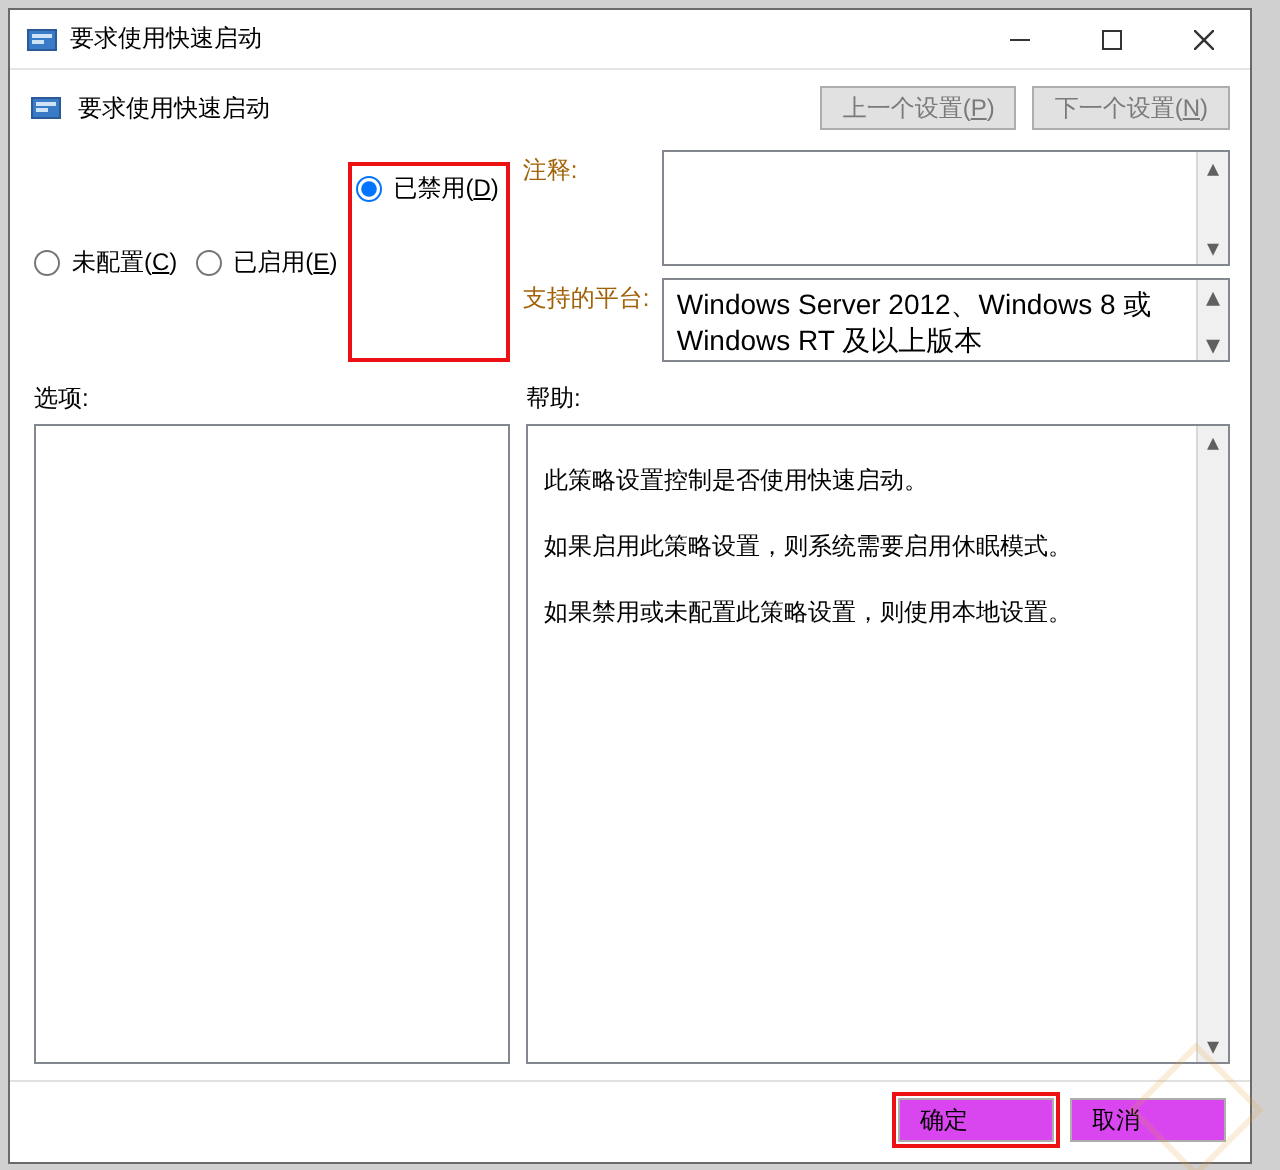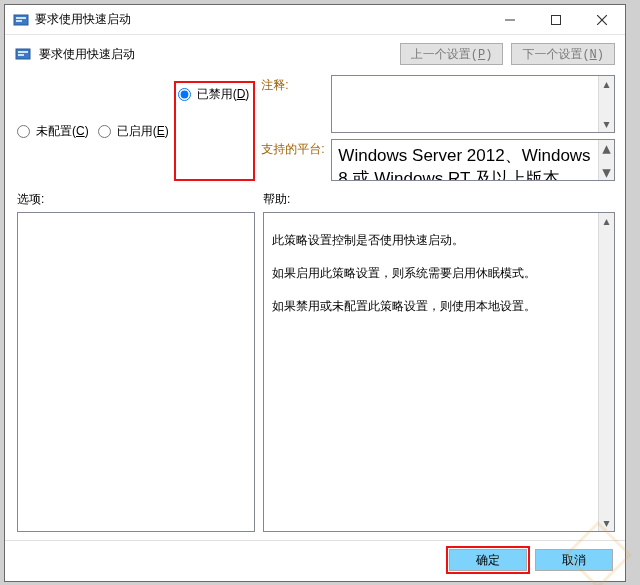--- a/index.html
+++ b/index.html
@@ -59,21 +59,20 @@
   .topstrip .spacer { flex:1; }
   .navbtn {
     min-width: 96px;
     height: 22px;
     border: 1px solid #adadad;
     background: #e1e1e1;
     color: #7a7a7a;
     display:flex;align-items:center;justify-content:center;
     padding: 0 10px;
     font-size:12px;
-    font-family:Liberation Mono, monospace;
   }
   .navbtn u { text-decoration: underline; }
 
   
   .config-area {
     display:flex;
     padding: 2px 10px 0 12px;
     gap: 6px;
   }
   .radio-col {
@@ -116,21 +115,21 @@
     color:#a16207;
   }
   .sunken {
     flex:1;
     border: 1px solid #828790;
     background:#fff;
     position:relative;
     overflow:hidden;
   }
   .sunken.comment { height:58px; }
-  .sunken.platform { height:42px; padding:4px 18px 4px 6px; font-size:17px; color:#000;}
+  .sunken.platform { height:42px; padding:4px 18px 4px 6px; font-size:14px; color:#000;}
   .vscroll {
     position:absolute; right:0; top:0; bottom:0; width:16px;
     background:#f0f0f0;
     display:flex; flex-direction:column;
     border-left:1px solid #d9d9d9;
   }
   .vscroll .arrow {
     height:16px; display:flex;align-items:center;justify-content:center;
     color:#606060;
   }
@@ -166,22 +165,22 @@
     display:flex;
     justify-content:flex-end;
     gap:8px;
     padding: 8px 12px 10px 12px;
     border-top: 1px solid #e0e0e0;
   }
   .btn {
     min-width:78px;
     height:22px;
     border:1px solid #adadad;
-    background:#7dd3fc;
-    display:flex;align-items:center;justify-content:center;
+    background:#d946ef;
+    display:flex;align-items:center;justify-content:flex-start;
     font-size:12px;
     padding:0 10px;
   }
   .btn.primary { outline:2px solid #e11; outline-offset:1px; }
   .btn u { text-decoration: underline; }
 
   
   .bg-deco {
     position:absolute;
     right:0; bottom:6px;

